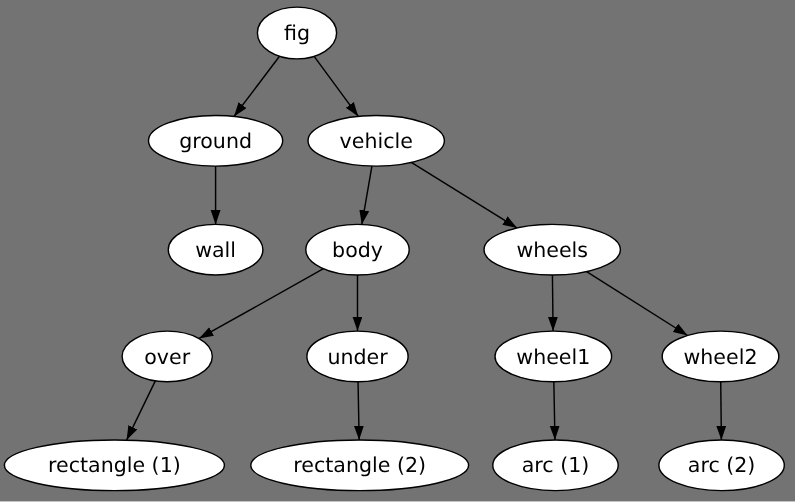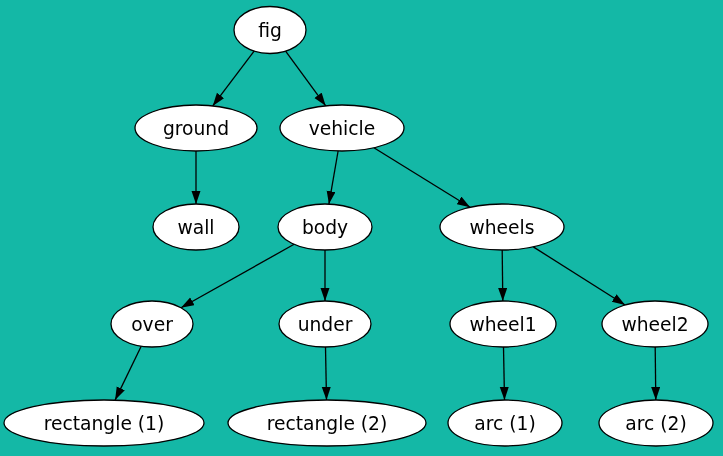--- a/index.html
+++ b/index.html
@@ -4,21 +4,21 @@
 <style>
   html, body {
     margin: 0;
     padding: 0;
     background: #ffffff;
   }
   .canvas {
     position: relative;
     width: 723px;
     height: 456px;
-    background: #14b8a6;
+    background: #737373;
     overflow: hidden;
   }
   svg {
     display: block;
   }
   .node-ellipse {
     fill: #ffffff;
     stroke: #000000;
     stroke-width: 1.3;
   }

